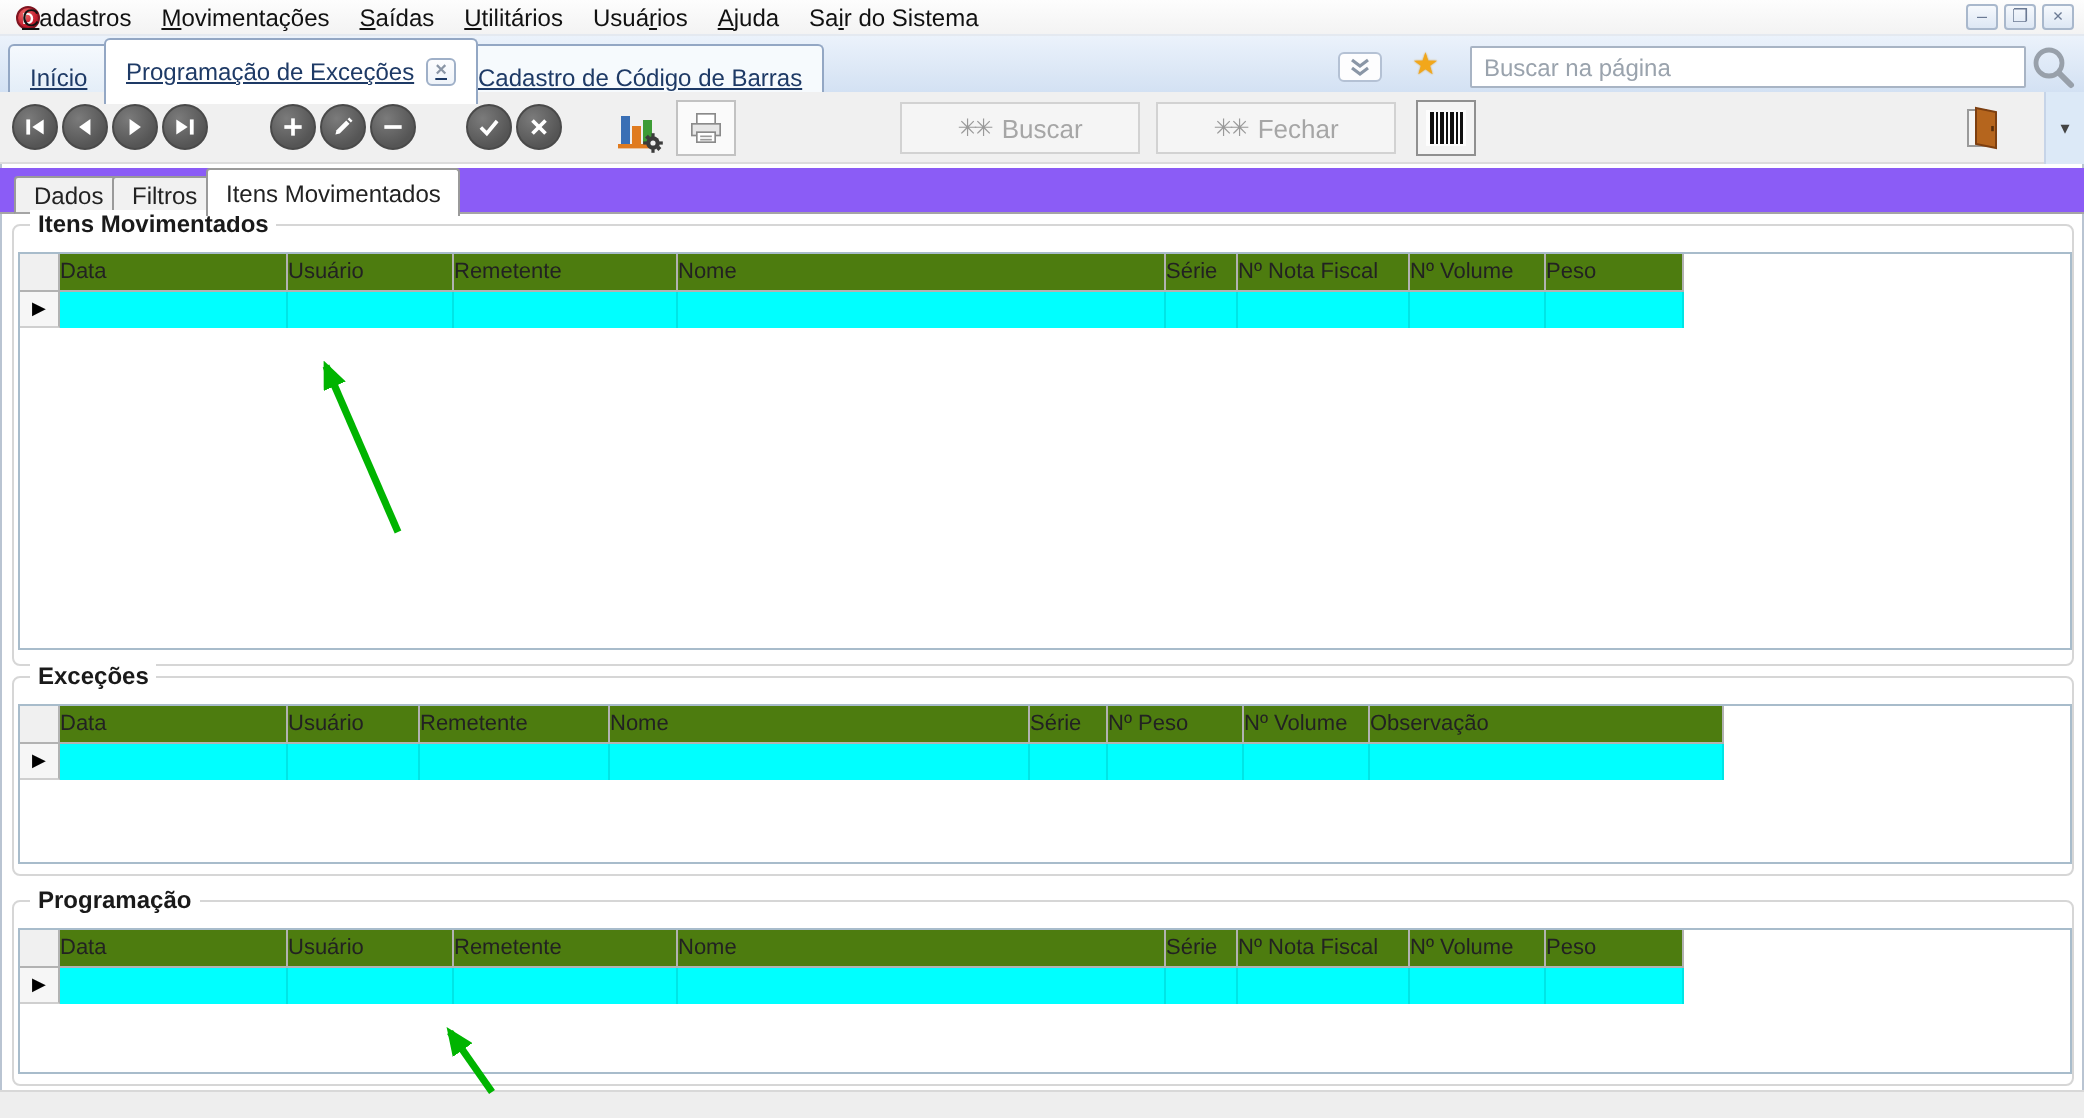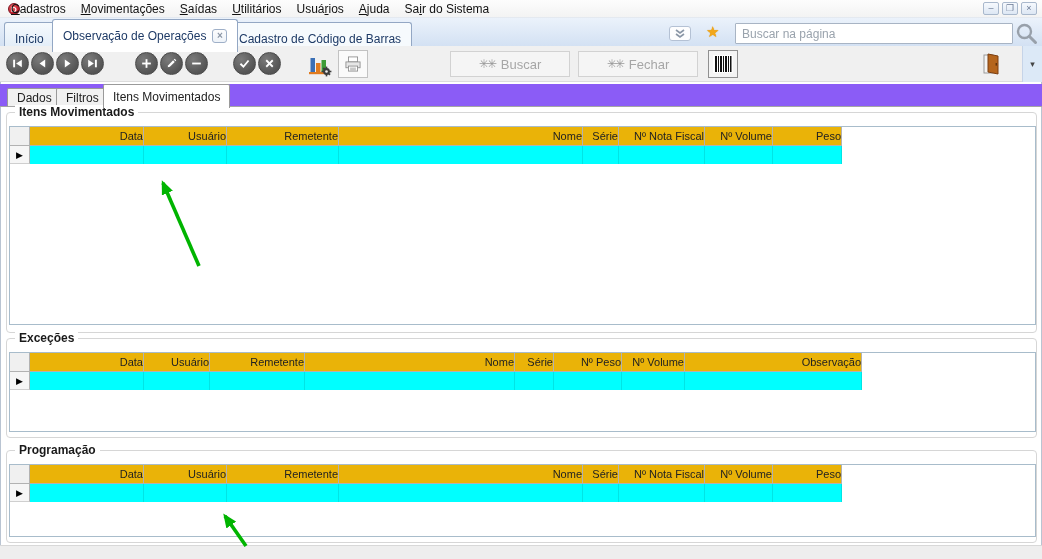--- a/index.html
+++ b/index.html
@@ -19,21 +19,21 @@
   .win-ctrls{position:absolute;right:5px;top:2px;display:flex;gap:3px;}
   .win-btn{width:16px;height:13px;border:1px solid #a9b8cc;border-radius:2px;
            background:linear-gradient(#f6f9fd,#dde7f4);color:#6b7a94;font-size:9px;line-height:11px;
            text-align:center;}
 
   
   .tabstrip{position:absolute;left:0;top:18px;width:1042px;height:28px;
             background:linear-gradient(#ebf2fb,#d3e1f3);}
   .tab{position:absolute;bottom:0;border:1px solid #93a7c4;border-bottom:none;
        border-radius:3px 3px 0 0;font-size:12px;color:#1e3a66;display:flex;align-items:center;
-       justify-content:center;gap:6px;padding:16px 10px;white-space:nowrap;}
+       justify-content:center;gap:6px;padding:16px 10px;white-space:nowrap;text-decoration:underline;}
   .tab-inactive{top:4px;background:linear-gradient(#f5f9fd,#dde9f6);}
   .tab-active{top:1px;background:#fff;z-index:2;}
   .tab-close{width:15px;height:14px;border:1px solid #9fb0c8;border-radius:3px;
              background:linear-gradient(#fdfdfe,#eef3f9);color:#8a95a5;font-size:10px;line-height:12px;
              text-align:center;font-weight:bold;}
   .overflow-btn{position:absolute;left:669px;top:8px;width:22px;height:15px;border:1px solid #b4c1d4;
                 border-radius:3px;background:#fdfdfe;display:flex;align-items:center;justify-content:center;}
   .star{position:absolute;left:706px;top:5px;font-size:15px;color:#f2a71b;text-shadow:0 0 1px #d88c00;}
   .search-box{position:absolute;left:735px;top:5px;width:278px;height:21px;border:1px solid #a8b4c4;
               background:#fff;font-size:12px;color:#4d7c0f;padding:0 6px;border-radius:1px;}
@@ -66,21 +66,21 @@
           padding:0 9px;white-space:nowrap;}
   .subtab-inactive{top:4px;background:#f1f1f1;border-bottom:1px solid #a5a5a5;}
   .subtab-active{top:0;background:#fff;z-index:2;height:24px;}
 
   
   .groupbox{position:absolute;left:6px;width:1031px;border:1px solid #d6d6d6;border-radius:4px;background:#fff;}
   .legend{position:absolute;left:8px;top:-8px;background:#fff;padding:0 4px;font-size:12px;font-weight:bold;color:#1a1a1a;}
   .grid{position:absolute;left:2px;top:13px;width:1027px;background:#fff;border:1px solid #a8bccb;overflow:hidden;}
   .grid-head{display:flex;height:19px;}
   .cell{flex:none;overflow:hidden;}
-  .head-cell{height:19px;line-height:18px;font-size:11px;color:#222;text-align:right;background:#eab308;
+  .head-cell{height:19px;line-height:18px;font-size:11px;color:#222;text-align:left;background:#4d7c0f;
              border-right:1px solid #b2b2b2;border-bottom:1px solid #b2b2b2;}
   .sel-h{width:20px;height:19px;background:#f0f0f0;border-right:1px solid #b2b2b2;border-bottom:1px solid #b2b2b2;}
   .grid-row{display:flex;height:18px;}
   .sel-c{width:20px;height:18px;background:#f6f6f6;border-right:1px solid #b2b2b2;border-bottom:1px solid #cfcfcf;
          font-size:9px;color:#000;display:flex;align-items:center;justify-content:center;}
   .data-cell{height:18px;border-right:1px solid rgba(0,0,0,0.10);}
 
   .statusbar{position:absolute;left:0;top:545px;width:1042px;height:14px;background:#eeeeee;border-top:1px solid #d8d8d8;}
   .overlay{position:absolute;left:0;top:0;width:1042px;height:559px;pointer-events:none;z-index:9;}
 </style>
@@ -105,21 +105,21 @@
       <div class="win-btn">❐</div>
       <div class="win-btn">×</div>
     </div>
   </div>
 
   <div class="tabstrip">
     <div class="tab tab-inactive" style="left:4px;height:23px;">
       <span>Início</span>
     </div>
     <div class="tab tab-active" style="left:52px;height:26px;">
-      <span>Observação de Operações</span>
+      <span>Programação de Exceções</span>
       <span class="tab-close">×</span>
     </div>
     <div class="tab tab-inactive" style="left:228px;height:23px;background:#f6fafd;">
       <span>Cadastro de Código de Barras</span>
     </div>
     <div class="overflow-btn">
       <svg width="12" height="10" viewBox="0 0 12 10">
           <polyline points="2,1 6,4 10,1" fill="none" stroke="#8a96a6" stroke-width="1.6"></polyline>
           <polyline points="2,5 6,8 10,5" fill="none" stroke="#8a96a6" stroke-width="1.6"></polyline>
         </svg>

